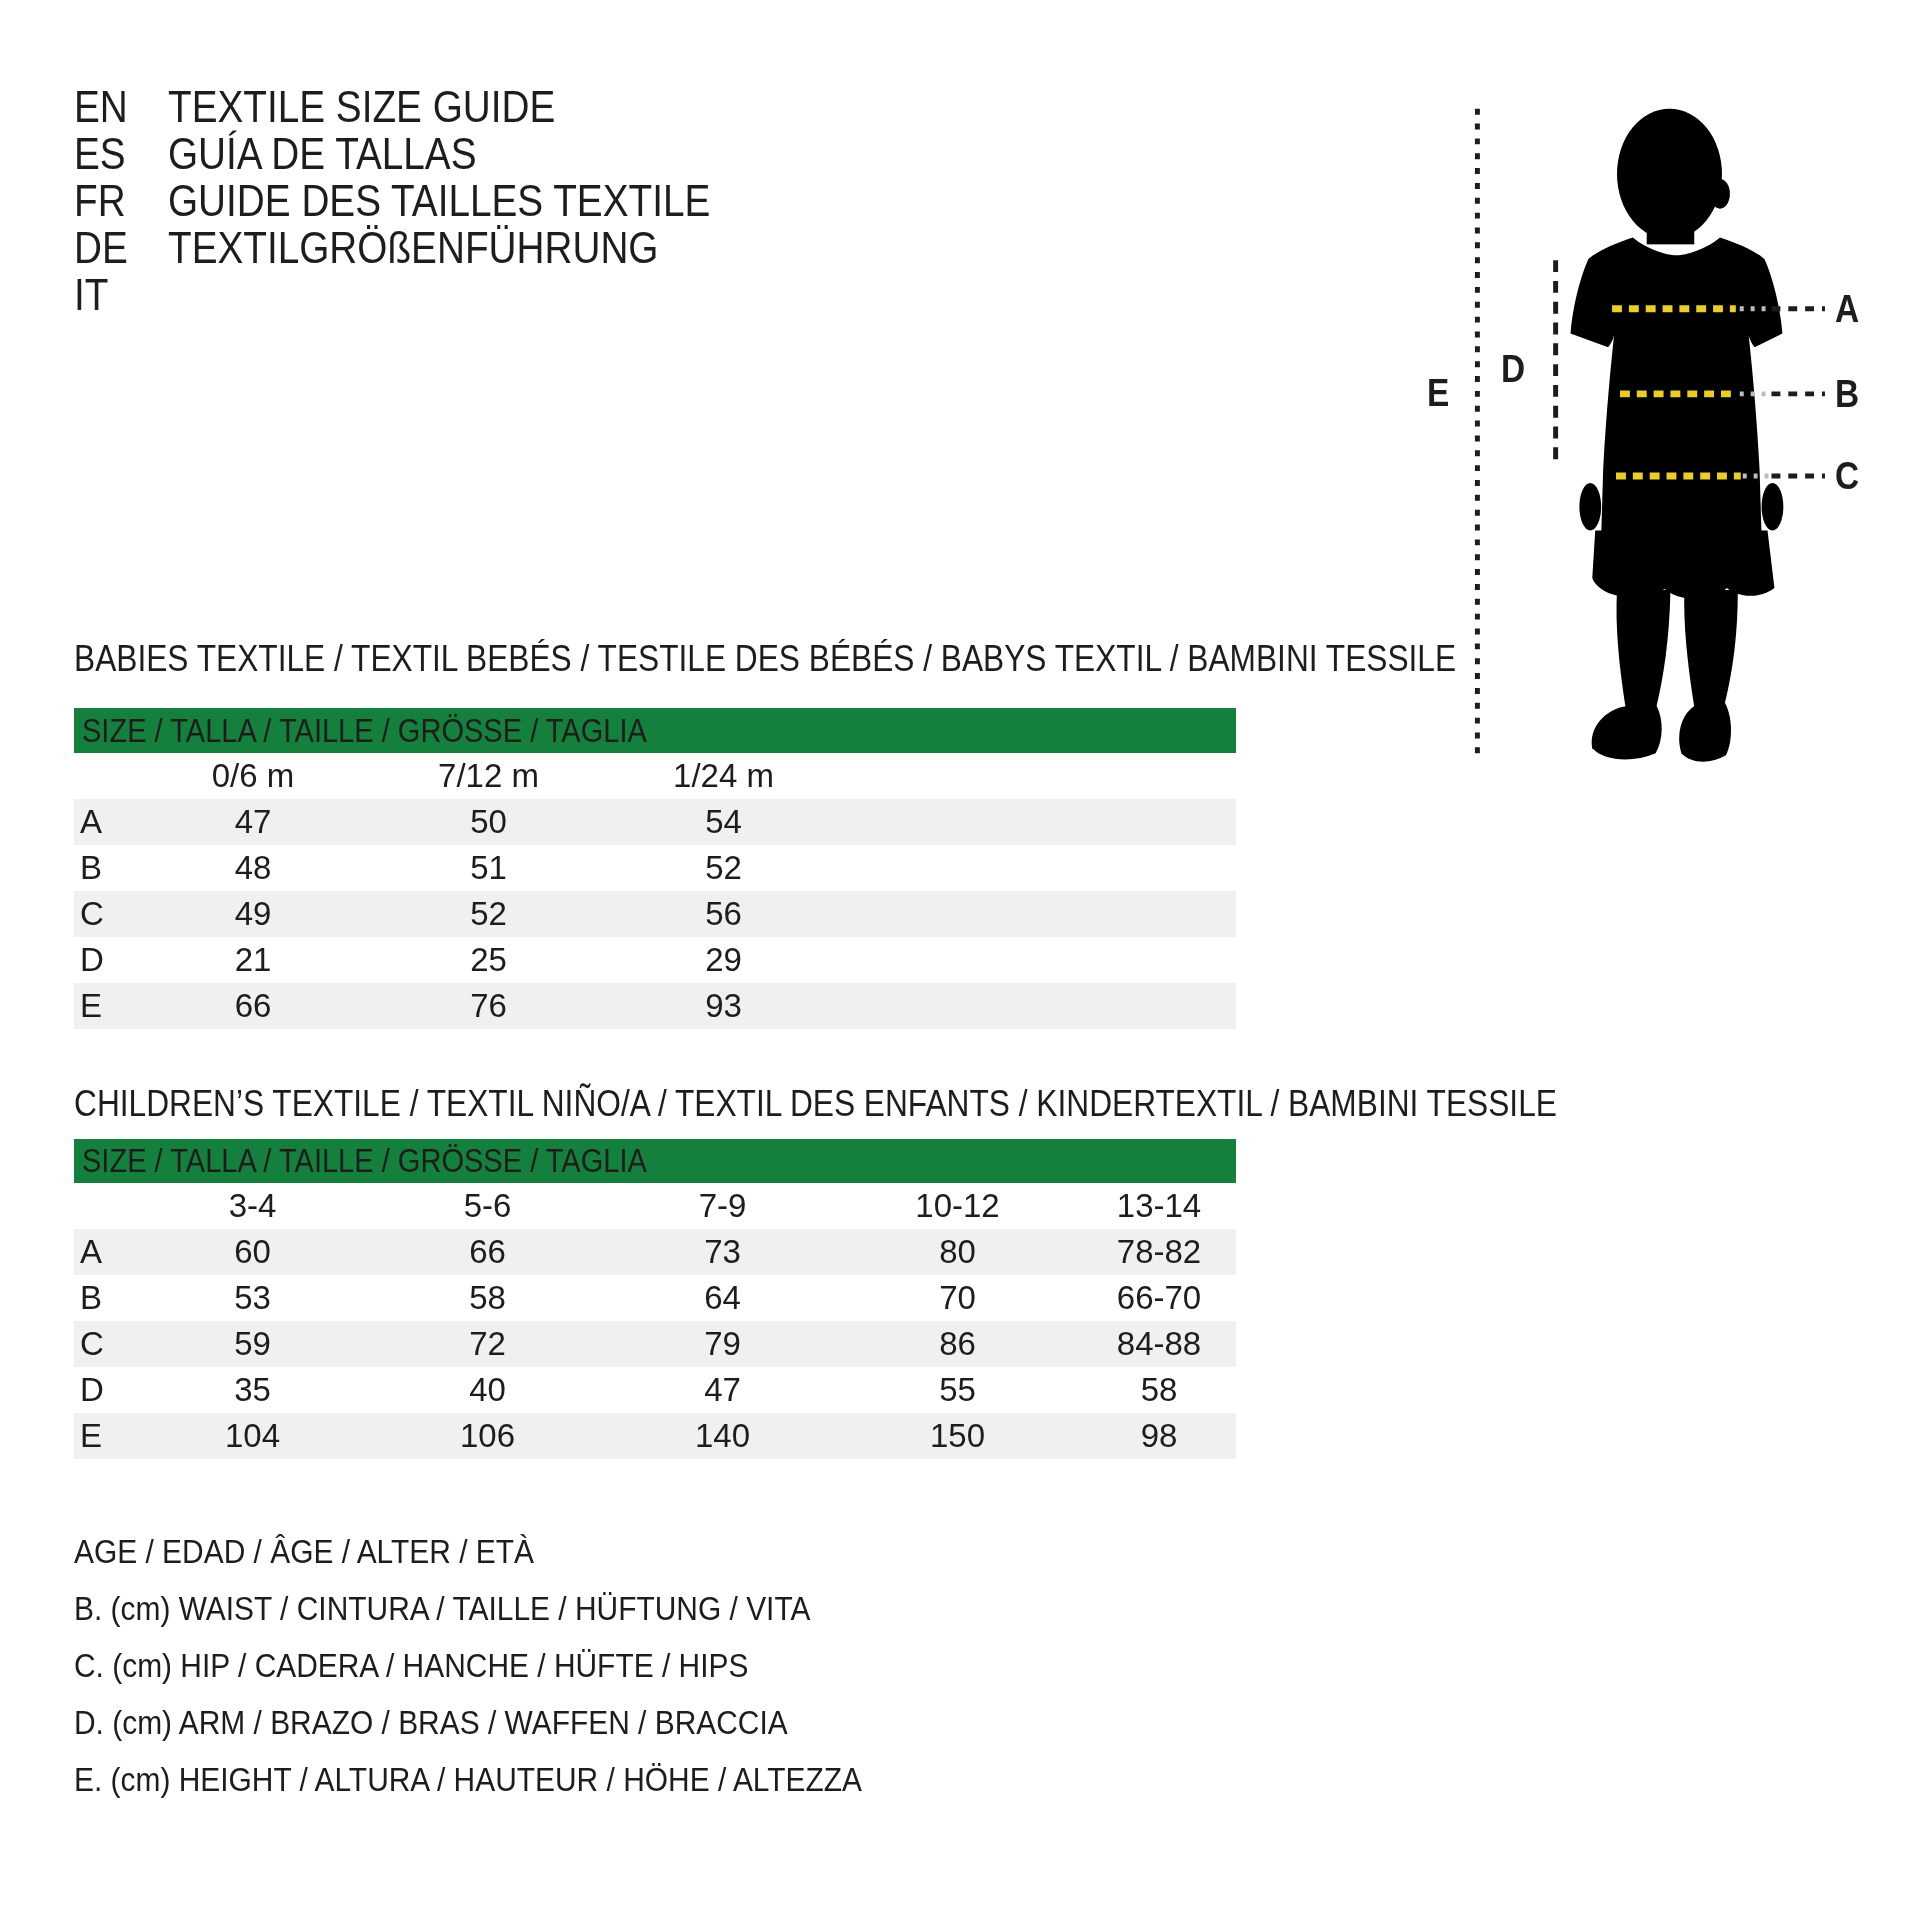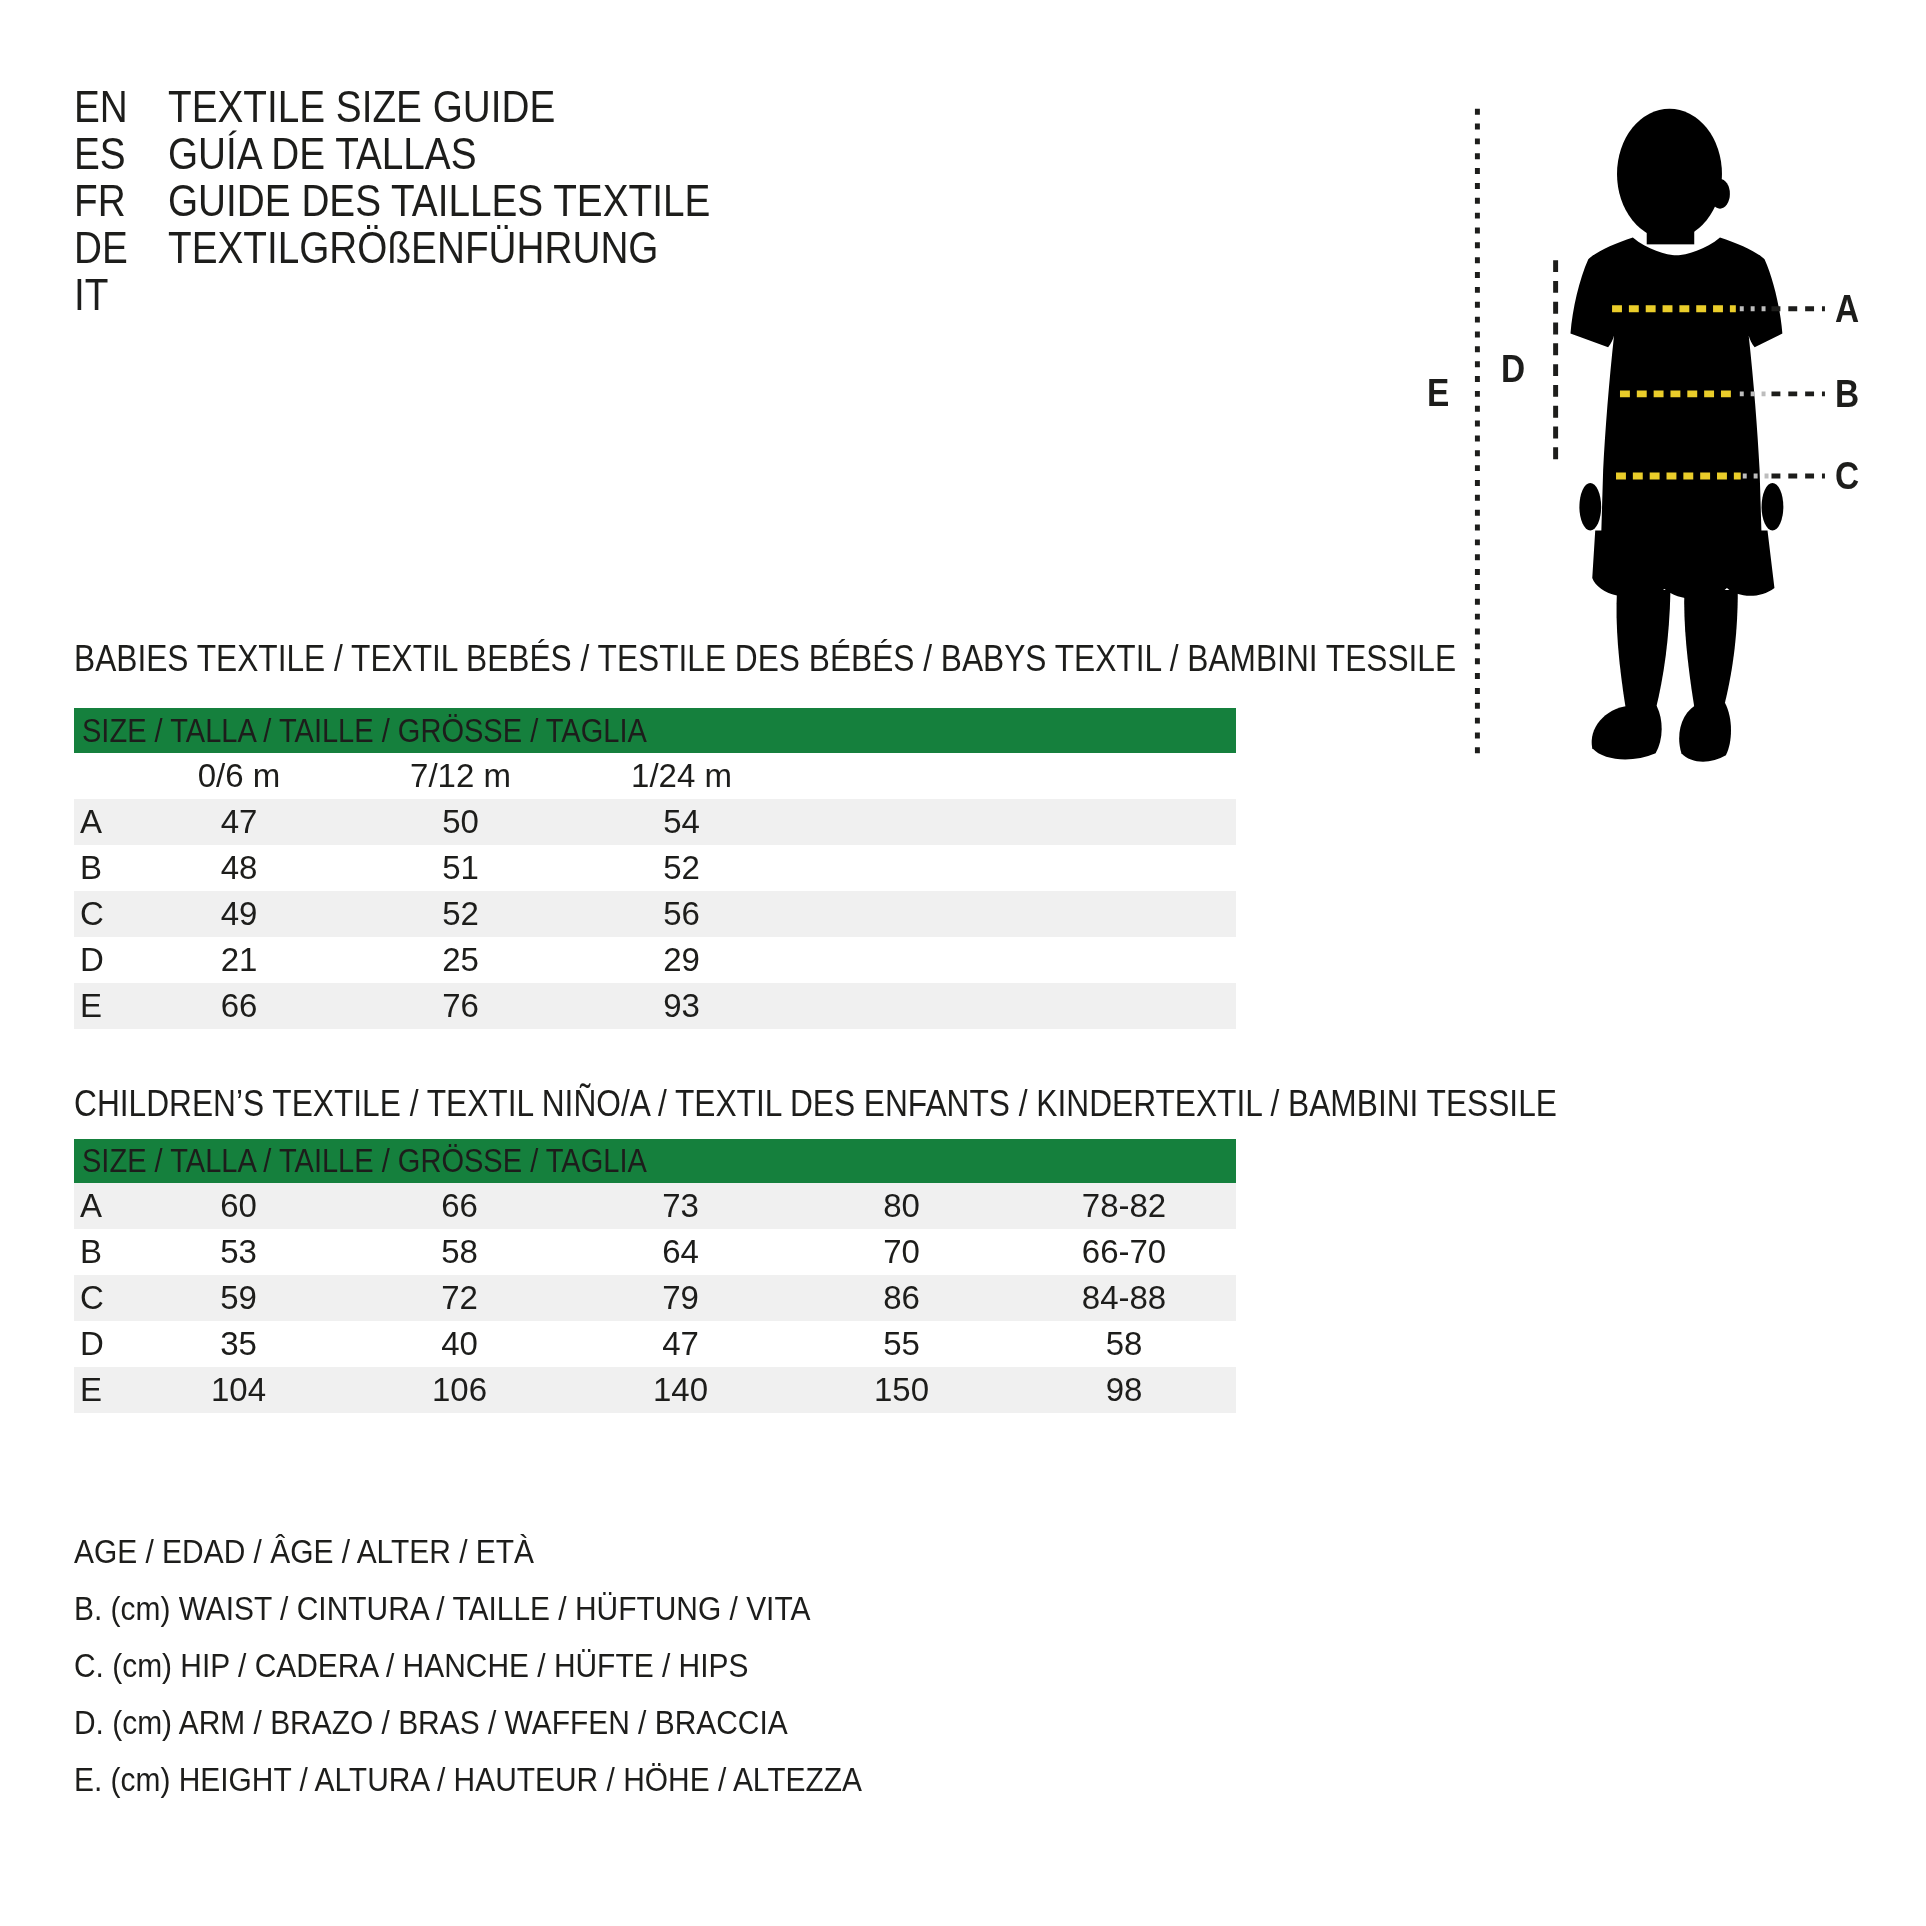--- a/index.html
+++ b/index.html
@@ -9,21 +9,21 @@
   }
   .abs{position:absolute;}
   .cx{display:inline-block;transform:scaleX(0.88);transform-origin:0 50%;white-space:nowrap;}
   
   .lang-row{display:flex;height:47px;line-height:47px;font-size:44px;}
   .lang-code{width:94px;flex:0 0 94px;}
   
   .section-title{font-size:36px;line-height:40px;white-space:nowrap;}
   
   .tbl-headerbar{background:#15803d;height:45px;line-height:45px;font-size:33px;padding-left:8px;box-sizing:border-box;}
-  .trow{display:grid;height:46px;line-height:46px;font-size:33px;}
+  .trow{display:grid;height:46px;line-height:46px;font-size:33px;gap:14px;}
   .bgrid{grid-template-columns:54px 222px 221px 221px 1fr;}
   .cgrid{grid-template-columns:54px 221px 221px 221px 221px 1fr;}
   .trow .tl{padding-left:6px;text-align:left;}
   .trow .tc{text-align:center;}
   .alt{background:#f0f0f0;}
   
   .legend-row{height:57px;line-height:57px;font-size:34px;white-space:nowrap;}
   
   .figlabel{font-size:38px;font-weight:700;line-height:38px;}
 </style>
@@ -152,20 +152,28 @@
   </div>
 
   <div class="abs section-title" style="left:74px;top:1084px;">
     <span class="cx">CHILDREN’S TEXTILE / TEXTIL NIÑO/A / TEXTIL DES ENFANTS / KINDERTEXTIL / BAMBINI TESSILE</span>
   </div>
 
   <div class="abs" style="left:74px;top:1139px;width:1162px;">
     <div class="tbl-headerbar" style="height:44px;line-height:44px;">
       <span class="cx">SIZE / TALLA / TAILLE / GRÖSSE / TAGLIA</span>
     </div>
+    <div class="trow cgrid">
+      <span class="tl"></span>
+      <span class="tc">3-4</span>
+      <span class="tc">5-6</span>
+      <span class="tc">7-9</span>
+      <span class="tc">10-12</span>
+      <span class="tc">13-14</span>
+    </div>
     <div class="trow cgrid alt">
       <span class="tl">A</span>
       <span class="tc">60</span>
       <span class="tc">66</span>
       <span class="tc">73</span>
       <span class="tc">80</span>
       <span class="tc">78-82</span>
     </div>
     <div class="trow cgrid">
       <span class="tl">B</span>

